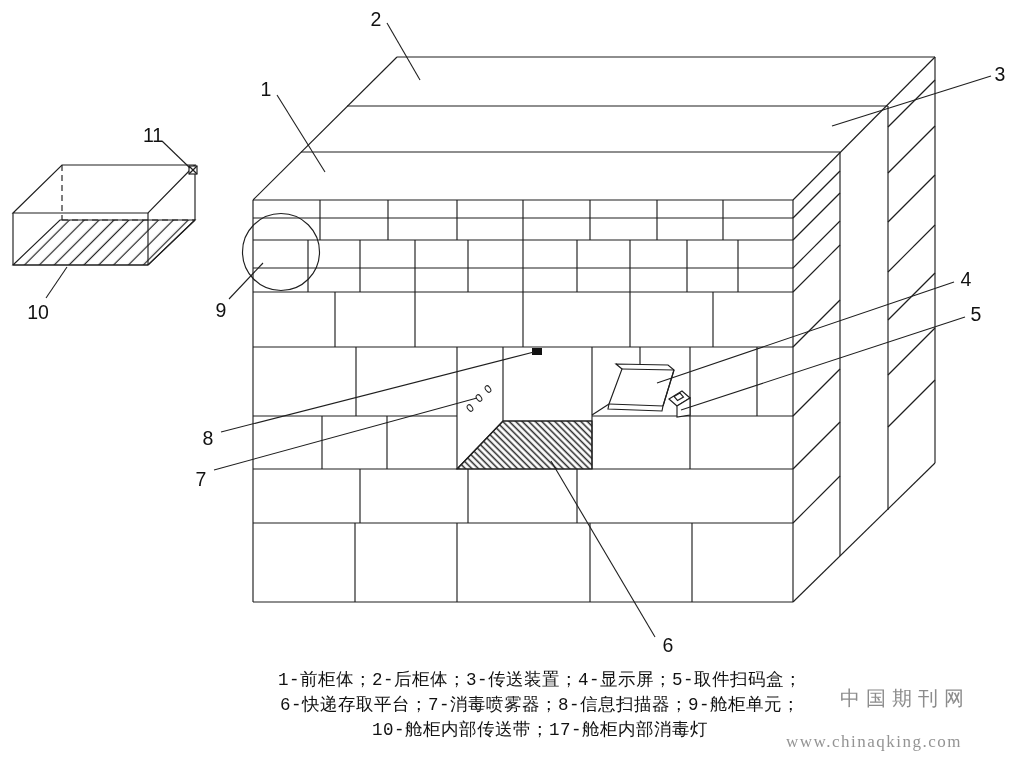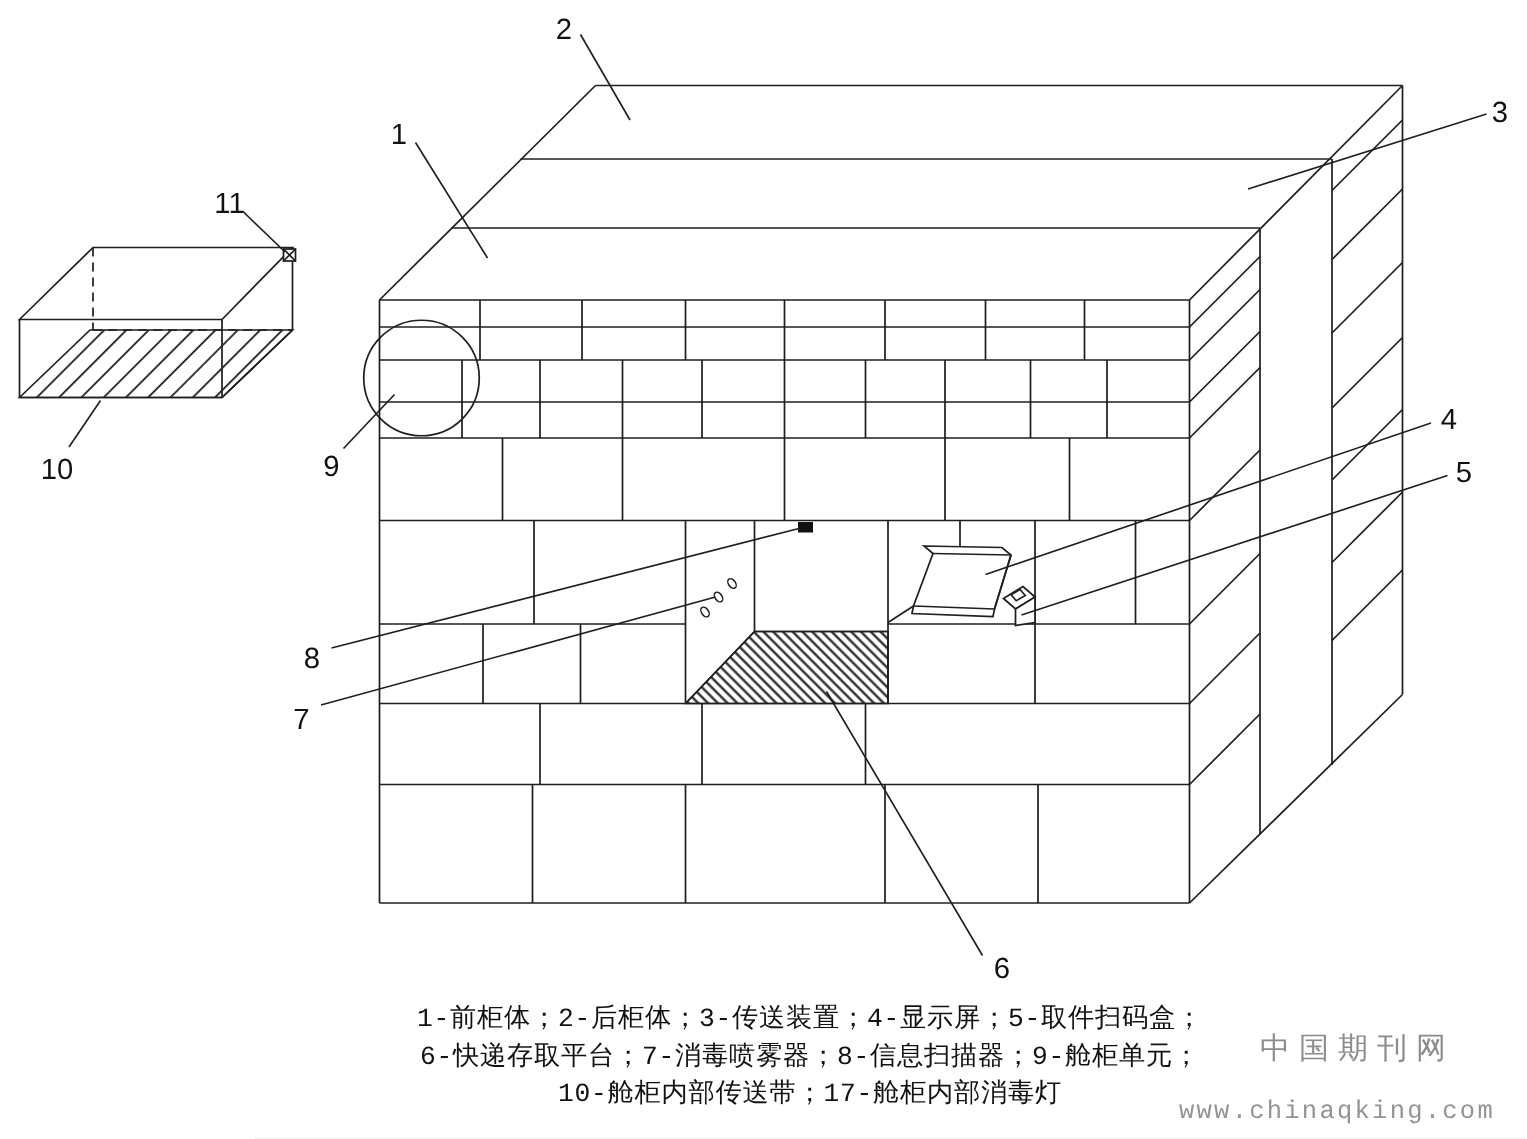--- a/index.html
+++ b/index.html
@@ -26,21 +26,21 @@
     position:absolute;
     left:840px;top:685px;
     font-family:"Liberation Serif", serif;
     font-size:20px;
     letter-spacing:6px;
     color:#8c8c8c;
   }
   .wm-url{
     position:absolute;
     left:786px;top:732px;
-    font-family:Liberation Mono, monospace;
+    font-family:Liberation Serif, serif;
     font-size:17px;
     letter-spacing:1.5px;
     color:#949494;
   }
   svg text{
     font-family:"Liberation Sans", sans-serif;
     font-size:19.5px;
     fill:#111111;
   }
 </style>

